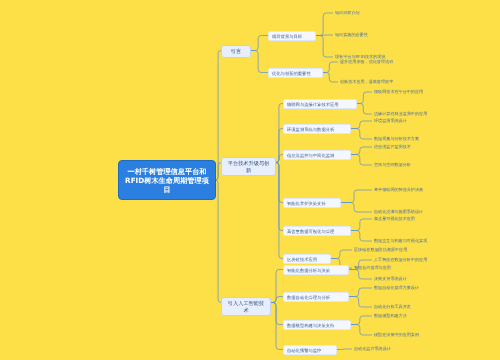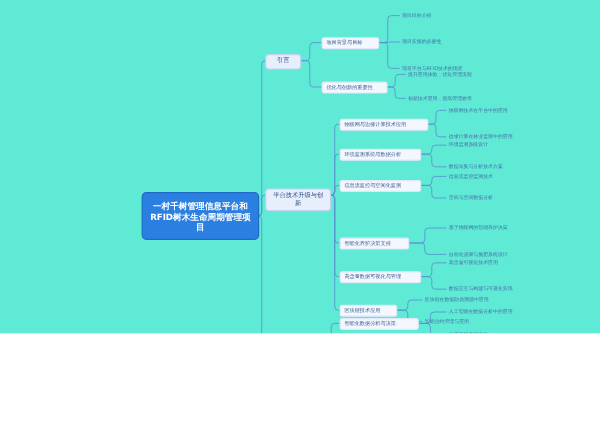--- a/index.html
+++ b/index.html
@@ -3,22 +3,22 @@
 <meta charset="utf-8">
 <style>
   html, body {
     margin: 0;
     padding: 0;
     background: #ffffff;
   }
   #canvas {
     position: relative;
     width: 500px;
-    height: 278px;
-    background: #5eead4;
+    height: 360px;
+    background: #fde047;
     font-family: "DejaVu Sans", "Liberation Sans", sans-serif;
     overflow: hidden;
   }
   #links {
     position: absolute;
     left: 0;
     top: 0;
     width: 500px;
     height: 360px;
     pointer-events: none;

